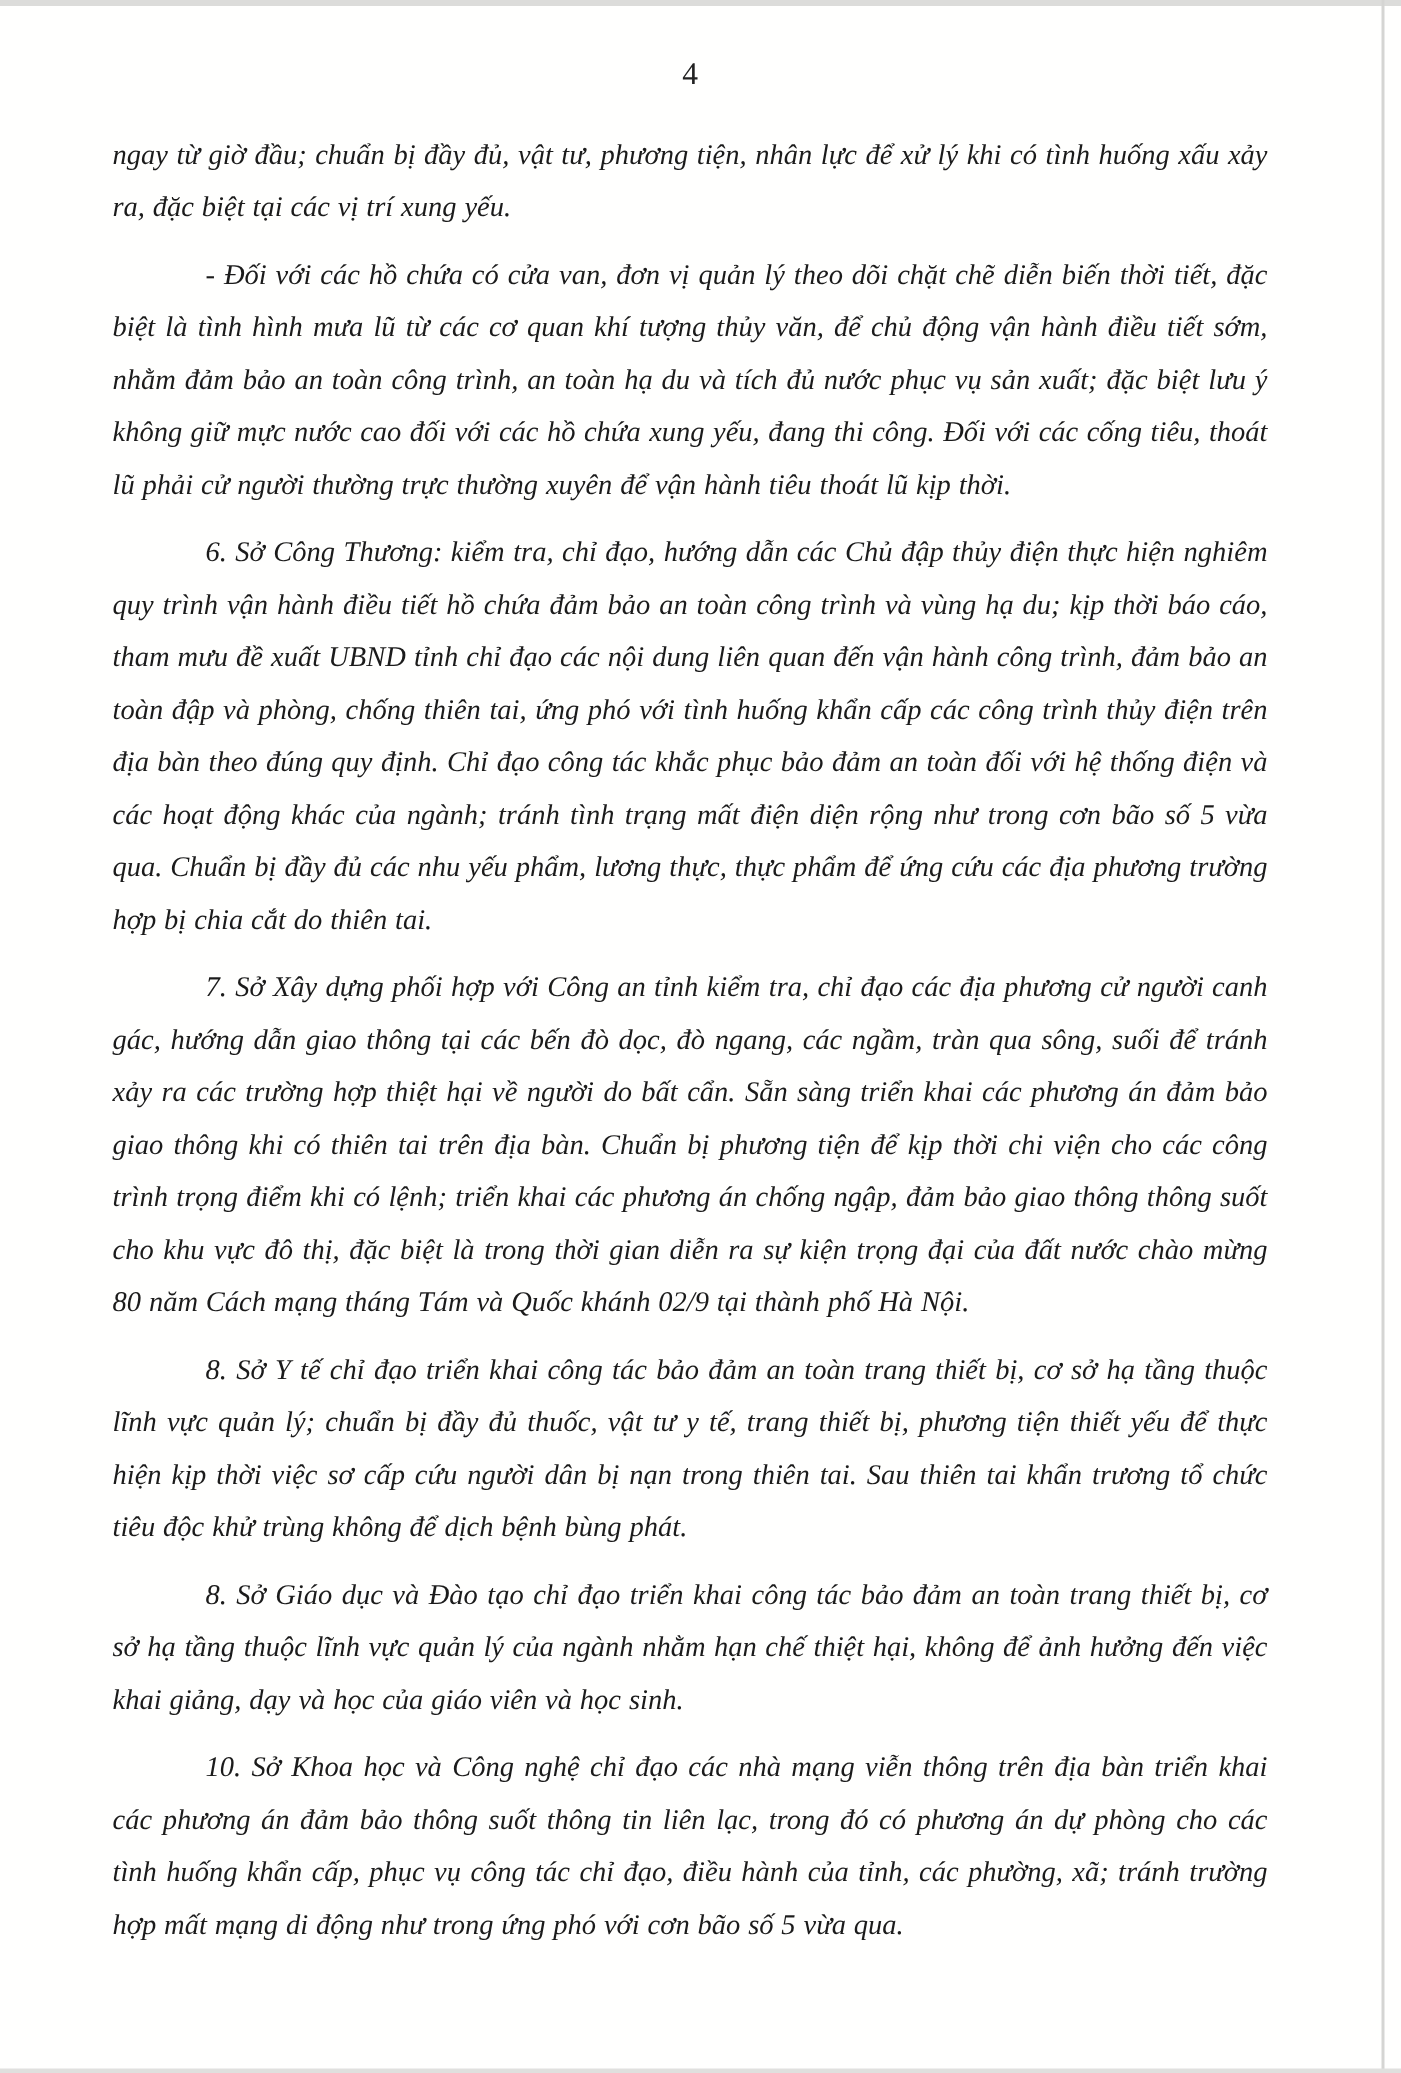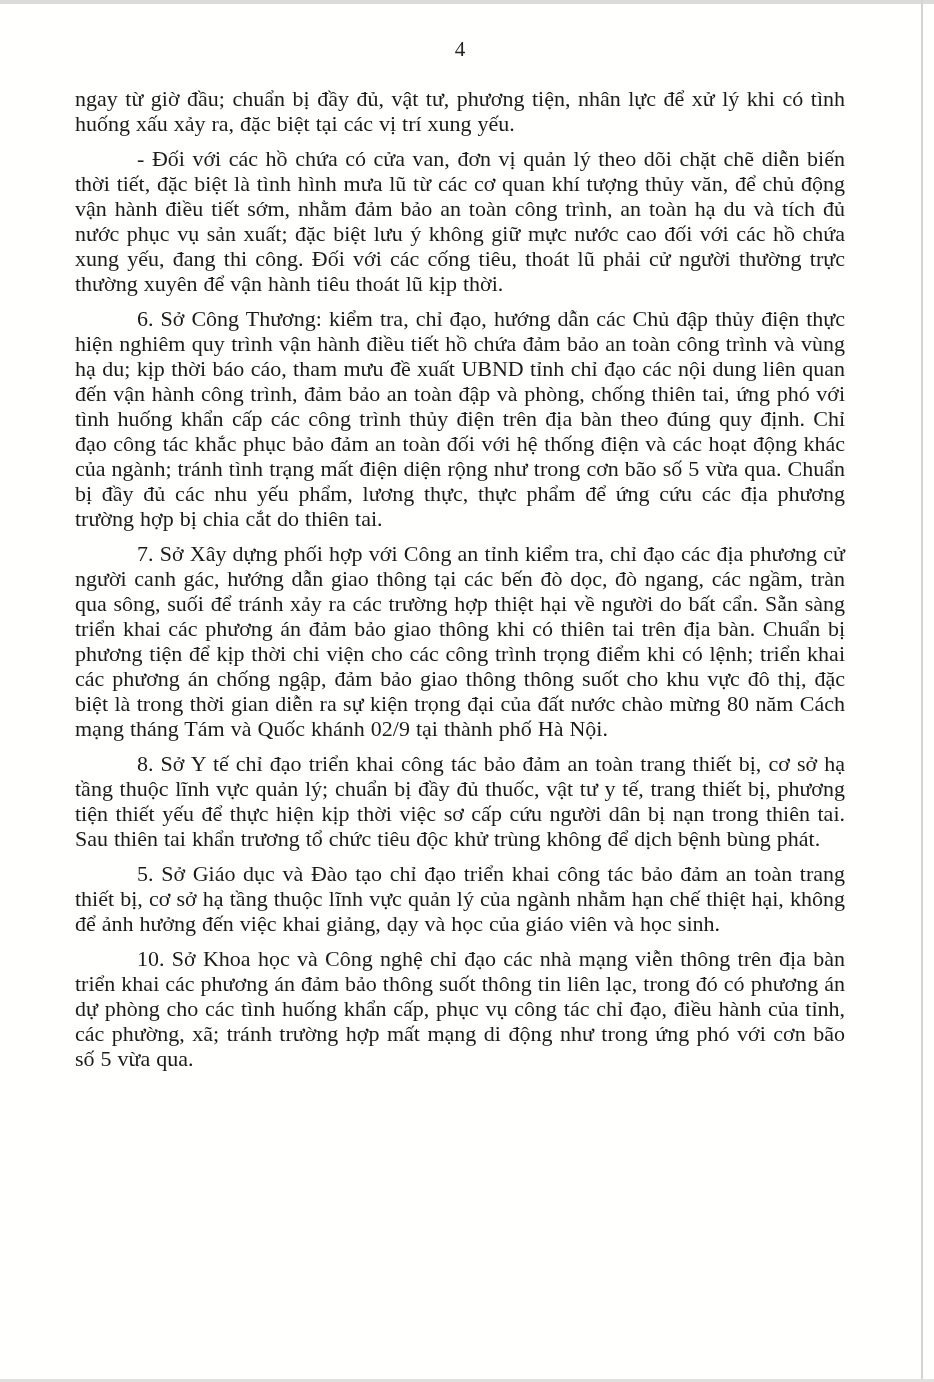--- a/index.html
+++ b/index.html
@@ -45,25 +45,26 @@
     color: #222222;
   }
   .content {
     position: absolute;
     top: 86px;
     left: 75px;
     width: 770px;
   }
   .para {
     margin: 0 0 10px 0;
-    font-size: 22px;
-    line-height: 25px;
+    font-size: 19px;
+    line-height: 35px;
     text-align: justify;
     text-justify: inter-word;
     word-spacing: 0.5px;
+    font-style: italic;
   }
   .para.indent {
     text-indent: 62px;
   }
 </style>
 </head>
 <body>
 
 <div class="page">
   <div class="scan-edge-top"></div>
@@ -71,16 +72,16 @@
   <div class="scan-edge-bottom"></div>
 
   <div class="page-number">4</div>
 
   <div class="content">
       <p class="para">ngay từ giờ đầu; chuẩn bị đầy đủ, vật tư, phương tiện, nhân lực để xử lý khi có tình huống xấu xảy ra, đặc biệt tại các vị trí xung yếu.</p>
       <p class="para indent">- Đối với các hồ chứa có cửa van, đơn vị quản lý theo dõi chặt chẽ diễn biến thời tiết, đặc biệt là tình hình mưa lũ từ các cơ quan khí tượng thủy văn, để chủ động vận hành điều tiết sớm, nhằm đảm bảo an toàn công trình, an toàn hạ du và tích đủ nước phục vụ sản xuất; đặc biệt lưu ý không giữ mực nước cao đối với các hồ chứa xung yếu, đang thi công. Đối với các cống tiêu, thoát lũ phải cử người thường trực thường xuyên để vận hành tiêu thoát lũ kịp thời.</p>
       <p class="para indent">6. Sở Công Thương: kiểm tra, chỉ đạo, hướng dẫn các Chủ đập thủy điện thực hiện nghiêm quy trình vận hành điều tiết hồ chứa đảm bảo an toàn công trình và vùng hạ du; kịp thời báo cáo, tham mưu đề xuất UBND tỉnh chỉ đạo các nội dung liên quan đến vận hành công trình, đảm bảo an toàn đập và phòng, chống thiên tai, ứng phó với tình huống khẩn cấp các công trình thủy điện trên địa bàn theo đúng quy định. Chỉ đạo công tác khắc phục bảo đảm an toàn đối với hệ thống điện và các hoạt động khác của ngành; tránh tình trạng mất điện diện rộng như trong cơn bão số 5 vừa qua. Chuẩn bị đầy đủ các nhu yếu phẩm, lương thực, thực phẩm để ứng cứu các địa phương trường hợp bị chia cắt do thiên tai.</p>
       <p class="para indent">7. Sở Xây dựng phối hợp với Công an tỉnh kiểm tra, chỉ đạo các địa phương cử người canh gác, hướng dẫn giao thông tại các bến đò dọc, đò ngang, các ngầm, tràn qua sông, suối để tránh xảy ra các trường hợp thiệt hại về người do bất cẩn. Sẵn sàng triển khai các phương án đảm bảo giao thông khi có thiên tai trên địa bàn. Chuẩn bị phương tiện để kịp thời chi viện cho các công trình trọng điểm khi có lệnh; triển khai các phương án chống ngập, đảm bảo giao thông thông suốt cho khu vực đô thị, đặc biệt là trong thời gian diễn ra sự kiện trọng đại của đất nước chào mừng 80 năm Cách mạng tháng Tám và Quốc khánh 02/9 tại thành phố Hà Nội.</p>
       <p class="para indent">8. Sở Y tế chỉ đạo triển khai công tác bảo đảm an toàn trang thiết bị, cơ sở hạ tầng thuộc lĩnh vực quản lý; chuẩn bị đầy đủ thuốc, vật tư y tế, trang thiết bị, phương tiện thiết yếu để thực hiện kịp thời việc sơ cấp cứu người dân bị nạn trong thiên tai. Sau thiên tai khẩn trương tổ chức tiêu độc khử trùng không để dịch bệnh bùng phát.</p>
-      <p class="para indent">5. Sở Giáo dục và Đào tạo chỉ đạo triển khai công tác bảo đảm an toàn trang thiết bị, cơ sở hạ tầng thuộc lĩnh vực quản lý của ngành nhằm hạn chế thiệt hại, không để ảnh hưởng đến việc khai giảng, dạy và học của giáo viên và học sinh.</p>
+      <p class="para indent">8. Sở Giáo dục và Đào tạo chỉ đạo triển khai công tác bảo đảm an toàn trang thiết bị, cơ sở hạ tầng thuộc lĩnh vực quản lý của ngành nhằm hạn chế thiệt hại, không để ảnh hưởng đến việc khai giảng, dạy và học của giáo viên và học sinh.</p>
       <p class="para indent">10. Sở Khoa học và Công nghệ chỉ đạo các nhà mạng viễn thông trên địa bàn triển khai các phương án đảm bảo thông suốt thông tin liên lạc, trong đó có phương án dự phòng cho các tình huống khẩn cấp, phục vụ công tác chỉ đạo, điều hành của tỉnh, các phường, xã; tránh trường hợp mất mạng di động như trong ứng phó với cơn bão số 5 vừa qua.</p>
     </div>
 </div>
 
 </body></html>

